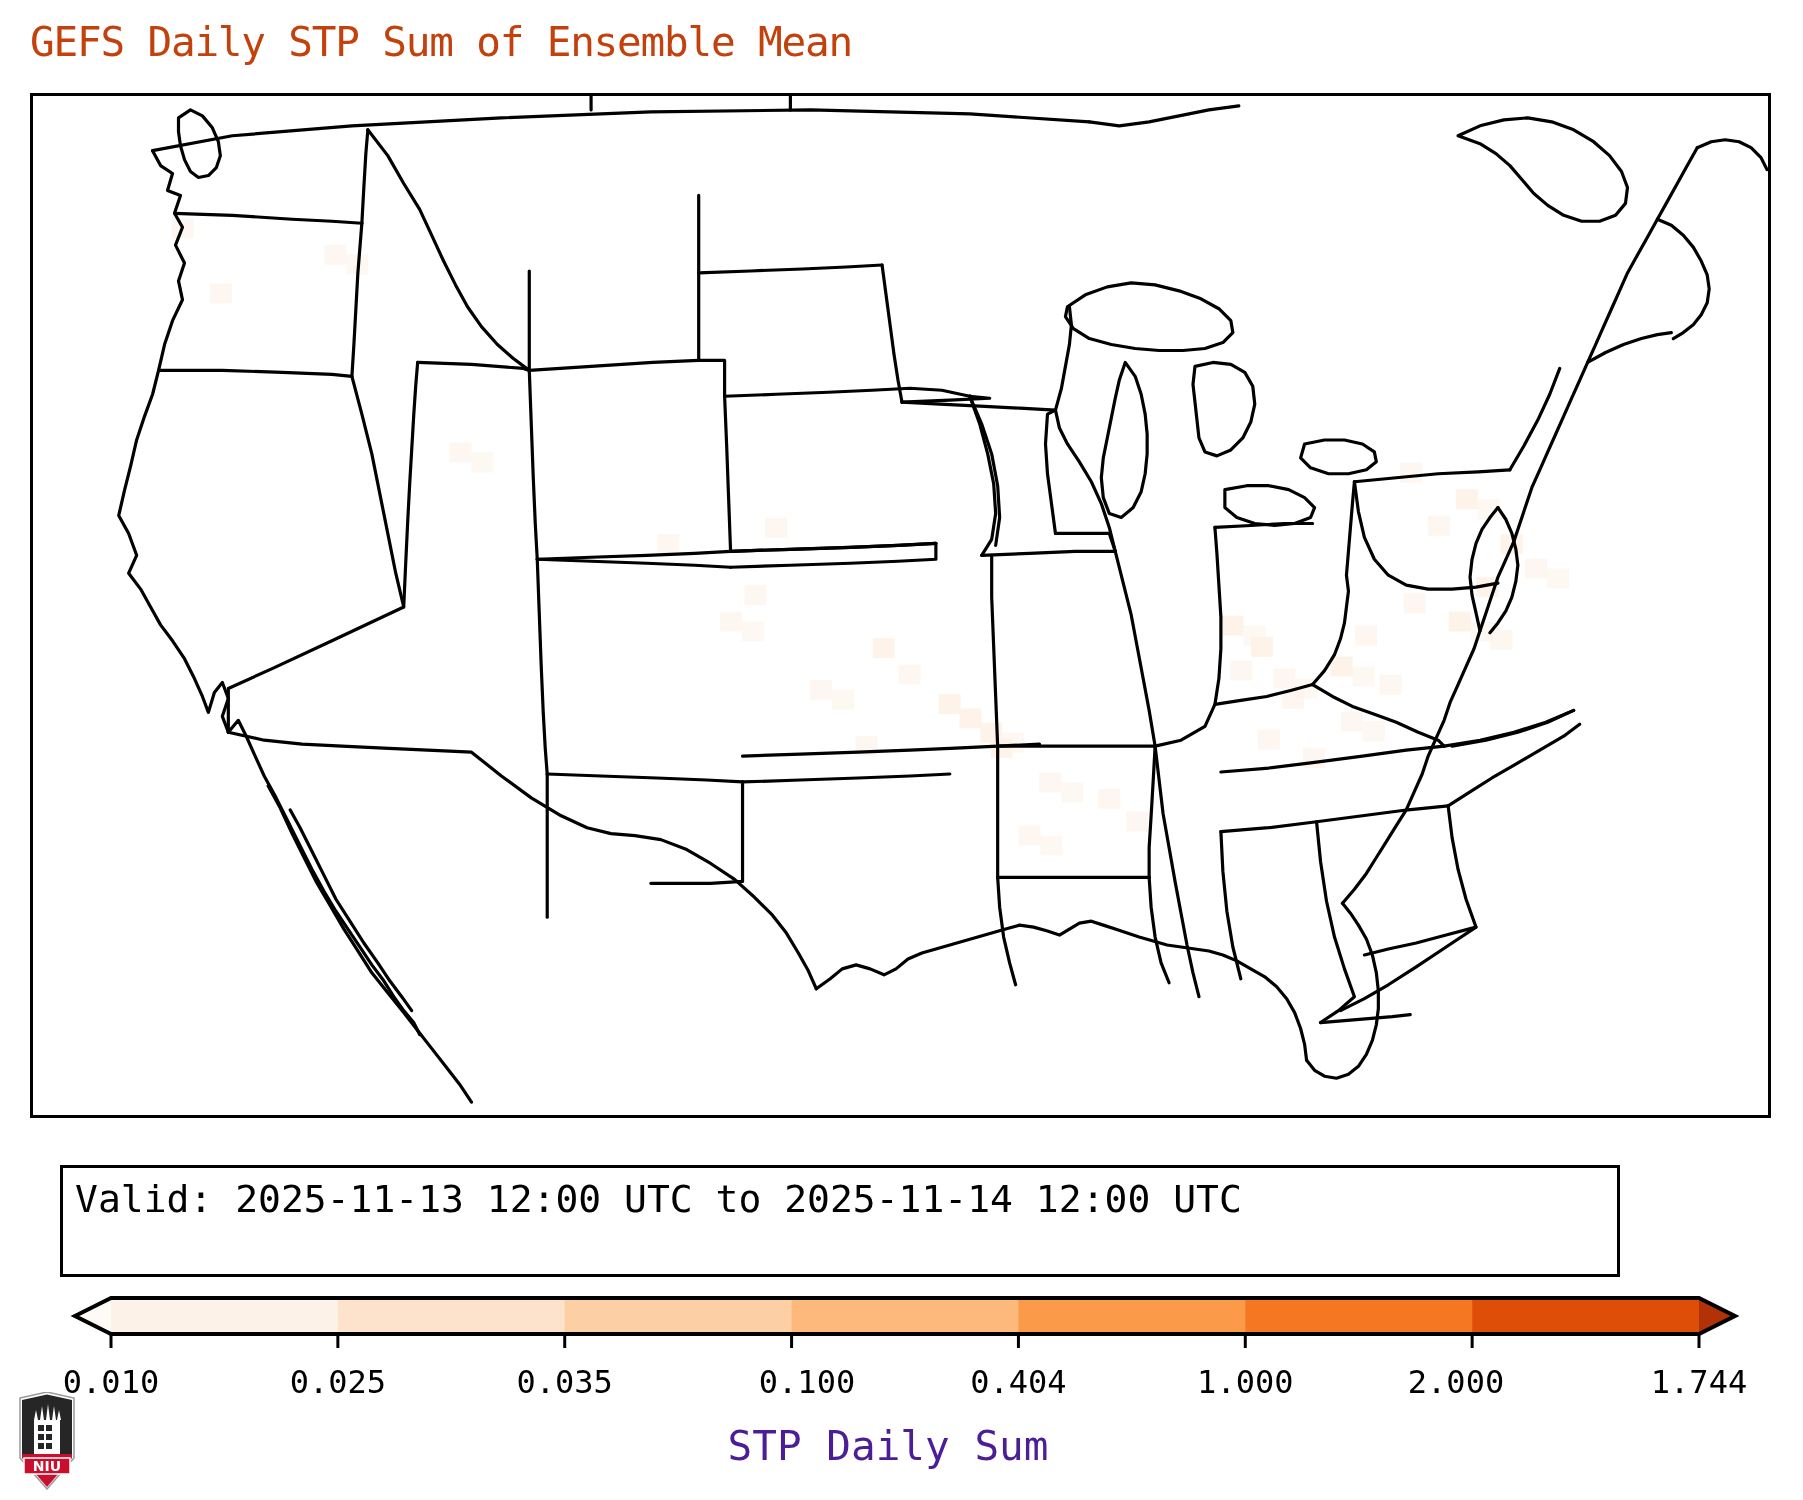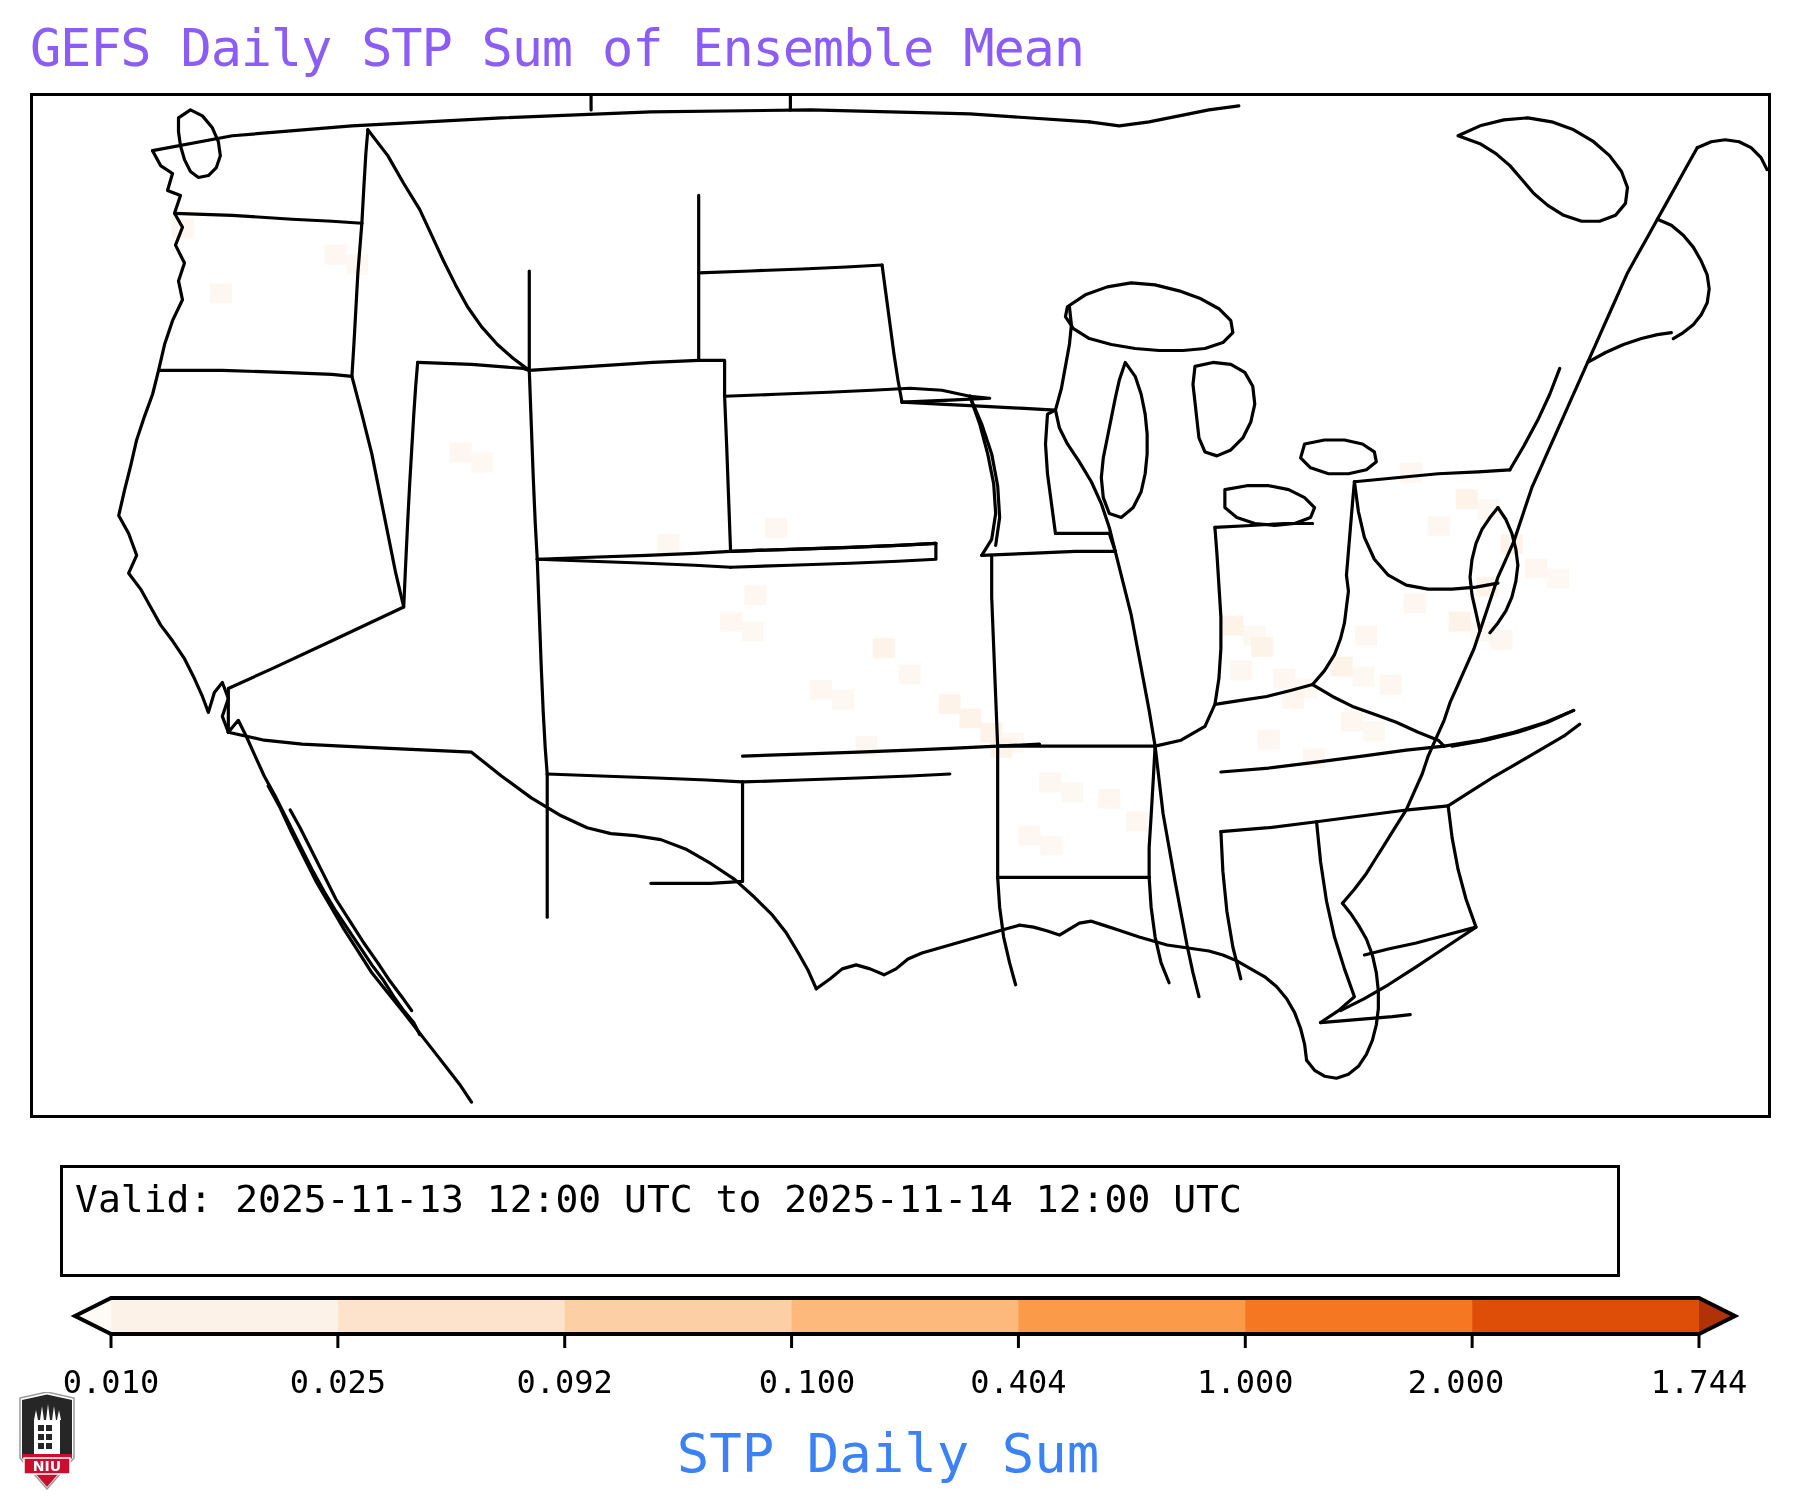--- a/index.html
+++ b/index.html
@@ -13,23 +13,23 @@
     font-family: "DejaVu Sans Mono", "Liberation Mono", monospace;
     position: relative;
     overflow: hidden;
   }
 
   
   #figure-title {
     position: absolute;
     left: 30px;
     top: 18px;
-    font-size: 52px;
+    font-size: 41px;
     font-family: "DejaVu Sans Mono", "Liberation Mono", monospace;
-    color: #8b5cf6;
+    color: #c2410c;
     letter-spacing: -1.2px;
     white-space: nowrap;
   }
 
   
   #map-axes {
     position: absolute;
     left: 30px;
     top: 93px;
     width: 1741px;
@@ -93,22 +93,22 @@
     white-space: nowrap;
     top: 1363px;
   }
   #colorbar-axis-label {
     position: absolute;
     top: 1422px;
     left: 0;
     width: 1776px;
     text-align: center;
     font-family: "DejaVu Sans Mono", "Liberation Mono", monospace;
-    font-size: 54px;
-    color: #3b82f6;
+    font-size: 41px;
+    color: #4c1d95;
   }
 
   
   #niu-logo {
     position: absolute;
     left: 16px;
     top: 1392px;
     width: 62px;
     height: 98px;
   }
@@ -367,21 +367,21 @@
         <line x1="1018.4285714285714" y1="42" x2="1018.4285714285714" y2="56"></line>
         <line x1="1245.2857142857142" y1="42" x2="1245.2857142857142" y2="56"></line>
         <line x1="1472.142857142857" y1="42" x2="1472.142857142857" y2="56"></line>
         <line x1="1699" y1="42" x2="1699" y2="56"></line>
       </g>
   </svg>
 </div>
 <div id="colorbar-ticklabels">
     <div class="cbtick-label" style="left: 111px;">0.010</div>
     <div class="cbtick-label" style="left: 337.857px;">0.025</div>
-    <div class="cbtick-label" style="left: 564.714px;">0.092</div>
+    <div class="cbtick-label" style="left: 564.714px;">0.035</div>
     <div class="cbtick-label" style="left: 807px;">0.100</div>
     <div class="cbtick-label" style="left: 1018.43px;">0.404</div>
     <div class="cbtick-label" style="left: 1245.29px;">1.000</div>
     <div class="cbtick-label" style="left: 1456px;">2.000</div>
     <div class="cbtick-label" style="left: 1699px;">1.744</div>
   </div>
 <div id="colorbar-axis-label">STP Daily Sum</div>
 
 <svg id="niu-logo" viewBox="0 0 62 98">
   <path d="M4,6 L31,0 L58,6 L58,66 L31,97 L4,66 Z" fill="#ffffff" stroke="#9a9a9a" stroke-width="1.5"></path>

